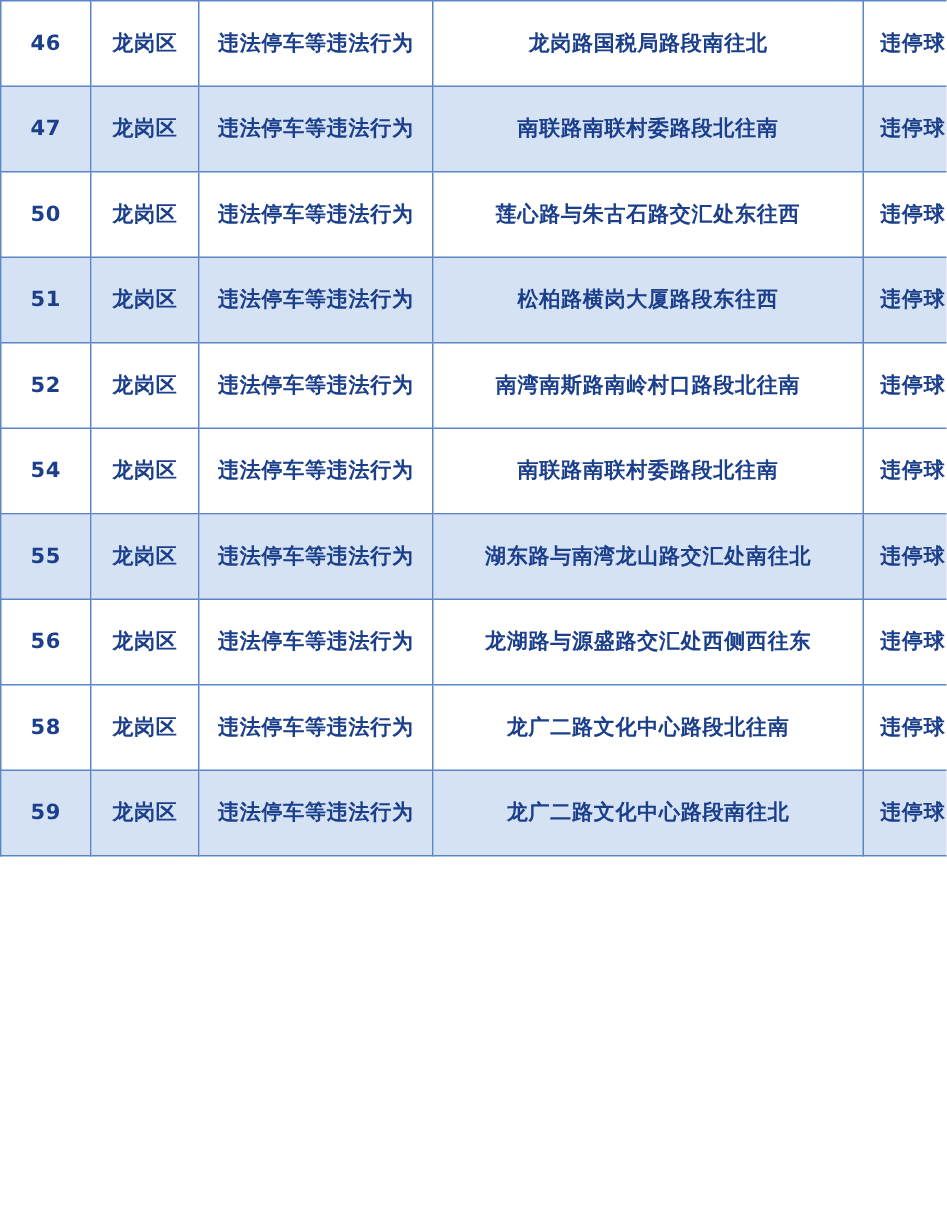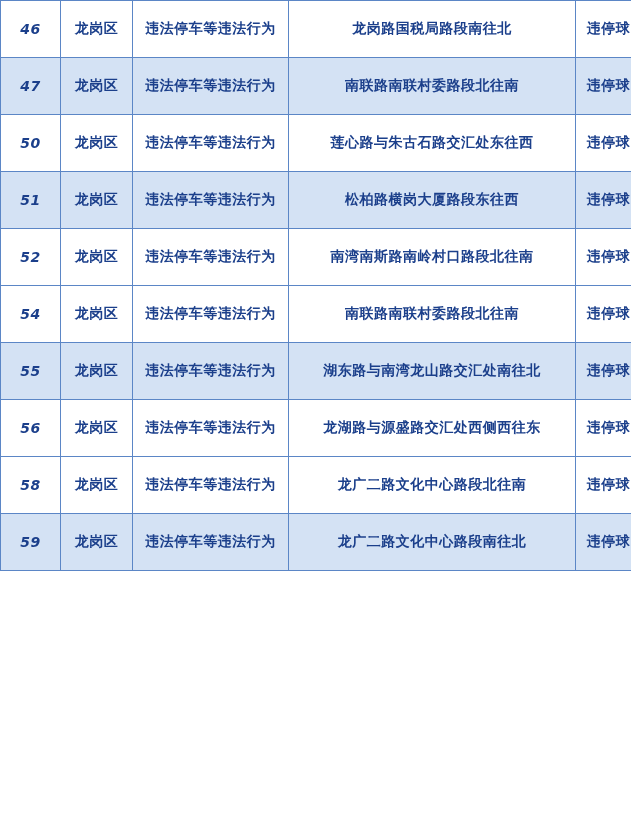--- a/index.html
+++ b/index.html
@@ -37,21 +37,21 @@
     white-space: nowrap;
     overflow: hidden;
   }
   tr.row-alt td {
     background: #d4e2f4;
     margin-top: 48px;
   }
   tr.row-plain td {
     background: #ffffff;
   }
-  td.col-index { width: 60px; font-size: 14px; font-style: italic; }
+  td.col-index { width: 60px; font-size: 14px; }
   td.col-district { width: 72px; font-size: 13px; }
   td.col-violation { width: 156px; font-size: 13px; }
   td.col-location { width: 287px; font-size: 14px; }
   td.col-device { width: 66px; font-size: 13px; text-align: left; padding-left: 8px; }
 </style>
 </head>
 <body>
 
 <div id="table-wrap">
   <table class="data-table">

